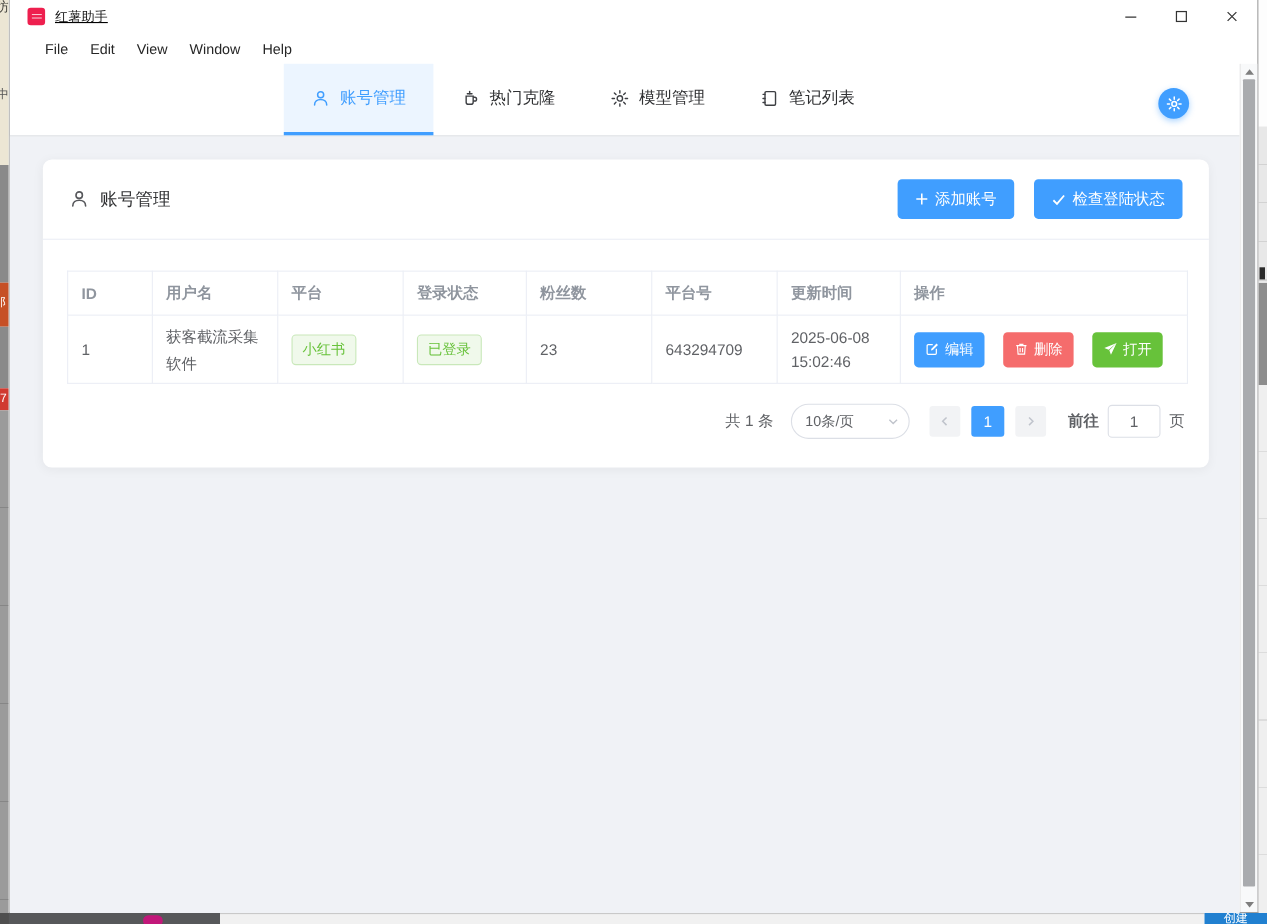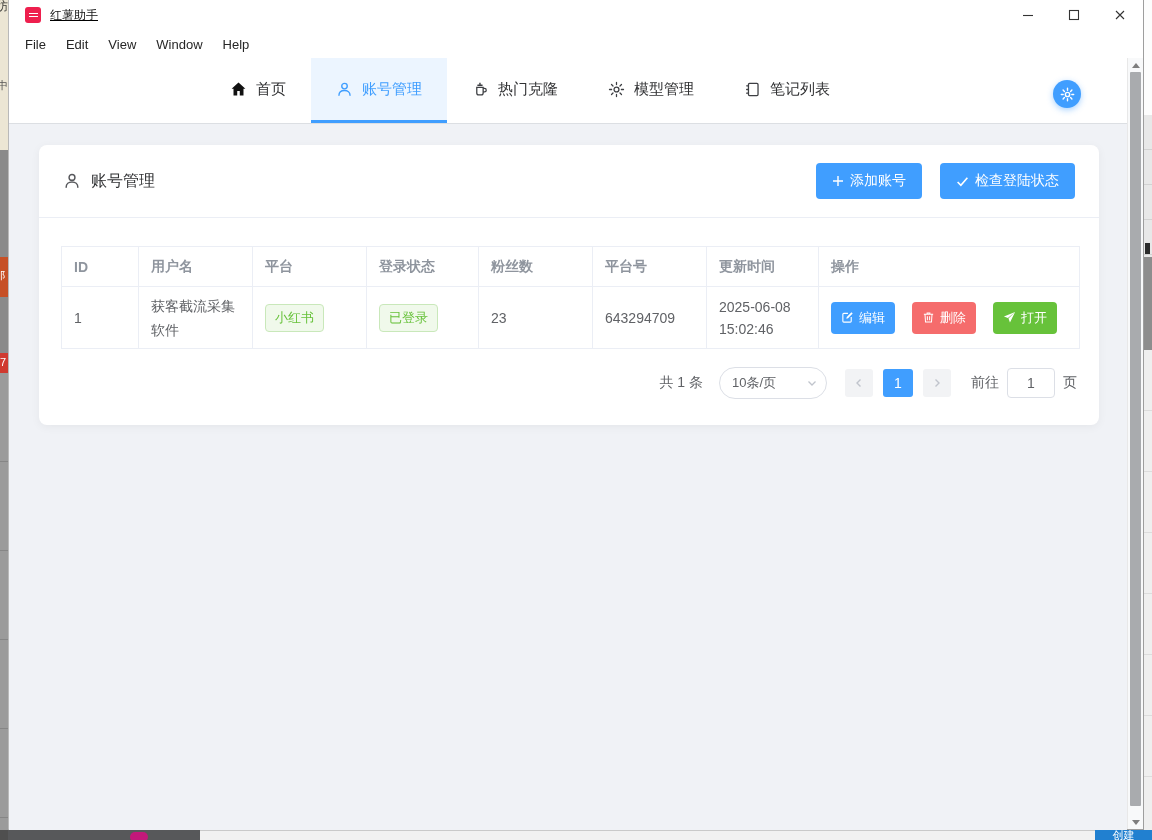--- a/index.html
+++ b/index.html
@@ -41,21 +41,21 @@
   .titlebar { height:30px; display:flex; align-items:center;text-decoration:underline; }
   .app-icon { width:16px; height:16px; margin-left:16px; border-radius:3px; background:var(--brand,#ee1f4e);
               display:flex; align-items:center; justify-content:center; }
   .app-icon-mark { width:9px; height:7px;
               background-image:linear-gradient(#fff 1px, transparent 1px);
               background-size:9px 3px; background-position:0 1px; }
   .app-title { margin-left:9px; font-size:12px; color:#141414; }
   .win-controls { margin-left:auto; display:flex; height:100%; }
   .win-btn { width:46px; height:100%; display:flex; align-items:center; justify-content:center; }
 
-  .menubar { height:28px; display:flex; align-items:center; font-size:13px; color:#262626; }
+  .menubar { height:28px; display:flex; align-items:center; font-size:13px; color:#262626;padding-left:16px; }
   .menu-item { padding:0 10px; }
   .menu-item:first-child { margin-left:6px; }
 
   .navbar { height:66px; border-bottom:1px solid #dcdfe3; margin-right:16px; position:relative;
             display:flex; justify-content:center; }
   .tabs { display:flex; height:100%; transform:translateX(-38px); }
   .tab { display:flex; align-items:center; gap:9px; padding:0 25px; font-size:15px; color:#303133;
          border-bottom:3px solid transparent; }
   .tab .t-icon { display:flex; color:#3d3f43; }
   .tab.active { background:#ecf5ff; color:var(--accent,#409eff); border-bottom-color:var(--accent,#409eff); }
@@ -95,21 +95,21 @@
                 font-size:14px; color:#606266; }
   .pg-total { margin-right:16px; }
   .pg-size { width:108px; height:32px; border:1px solid #dcdfe6; border-radius:16px; background:#fff;
              display:flex; align-items:center; justify-content:space-between; padding:0 8px 0 12px;
              font-size:13px; color:#606266; margin-right:18px; }
   .pg-btn { width:28px; height:28px; border-radius:3px; background:#f2f3f5; display:flex;
             align-items:center; justify-content:center; color:#c0c4cc; }
   .pg-page { min-width:30px; height:28px; border-radius:3px; background:var(--accent,#409eff); color:#fff;
              display:flex; align-items:center; justify-content:center; font-size:14px; margin:0 10px; }
   .pg-next { margin-right:20px; }
-  .pg-goto { margin-right:8px; }
+  .pg-goto { margin-right:8px;font-weight:bold; }
   .goto-input { width:48px; height:30px; border:1px solid #dcdfe6; border-radius:4px; text-align:center;
                 font-size:14px; color:#606266; margin-right:8px; font-family:inherit; outline:none; }
 
   .scrollbar { position:absolute; right:0; top:58px; bottom:0; width:16px; background:#f8f9fa;
                border-left:1px solid #e8e8e8; }
   .sb-arrow { position:absolute; left:0; width:100%; height:14px; display:flex; align-items:center; justify-content:center; }
   .sb-up { top:0; }
   .sb-down { bottom:0; }
   .tri-up { width:0; height:0; border-left:4px solid transparent; border-right:4px solid transparent; border-bottom:5px solid #7e7e7e; }
   .tri-down { width:0; height:0; border-left:4px solid transparent; border-right:4px solid transparent; border-top:5px solid #7e7e7e; }
@@ -179,28 +179,20 @@
   <div class="menubar">
     <span class="menu-item">File</span>
     <span class="menu-item">Edit</span>
     <span class="menu-item">View</span>
     <span class="menu-item">Window</span>
     <span class="menu-item">Help</span>
   </div>
 
   <div class="navbar">
     <div class="tabs">
-      <div class="tab tab-home">
-        <span class="t-icon">
-          <svg width="17" height="17" viewBox="0 0 16 16" fill="currentColor">
-              <path d="M8 1.5L1.5 7.2h1.8v6.5h3.5V9.5h2.4v4.2h3.5V7.2h1.8L8 1.5z"></path>
-            </svg>
-        </span>
-        <span>首页</span>
-      </div>
       <div class="tab active">
         <span class="t-icon">
           <svg width="17" height="17" viewBox="0 0 16 16" fill="none" stroke="currentColor" stroke-width="1.3">
               <circle cx="8" cy="4.8" r="2.6"></circle>
               <path d="M2.8 13.5c0-2.9 2.3-4.6 5.2-4.6s5.2 1.7 5.2 4.6" stroke-linecap="round"></path>
             </svg>
         </span>
         <span>账号管理</span>
       </div>
       <div class="tab">

